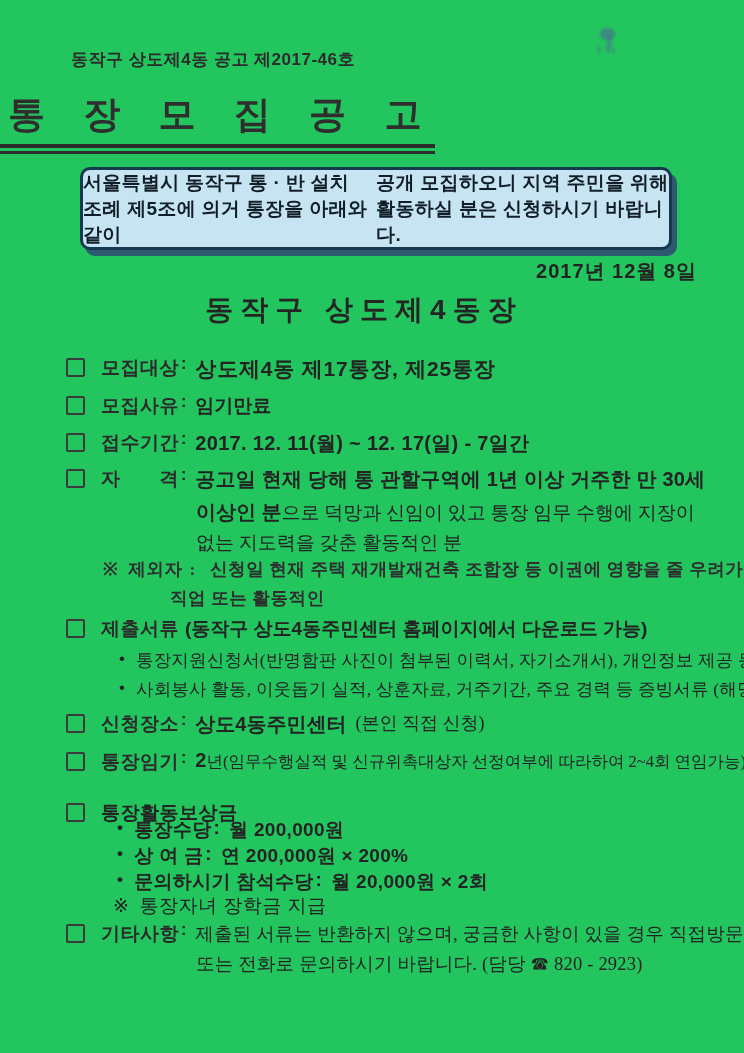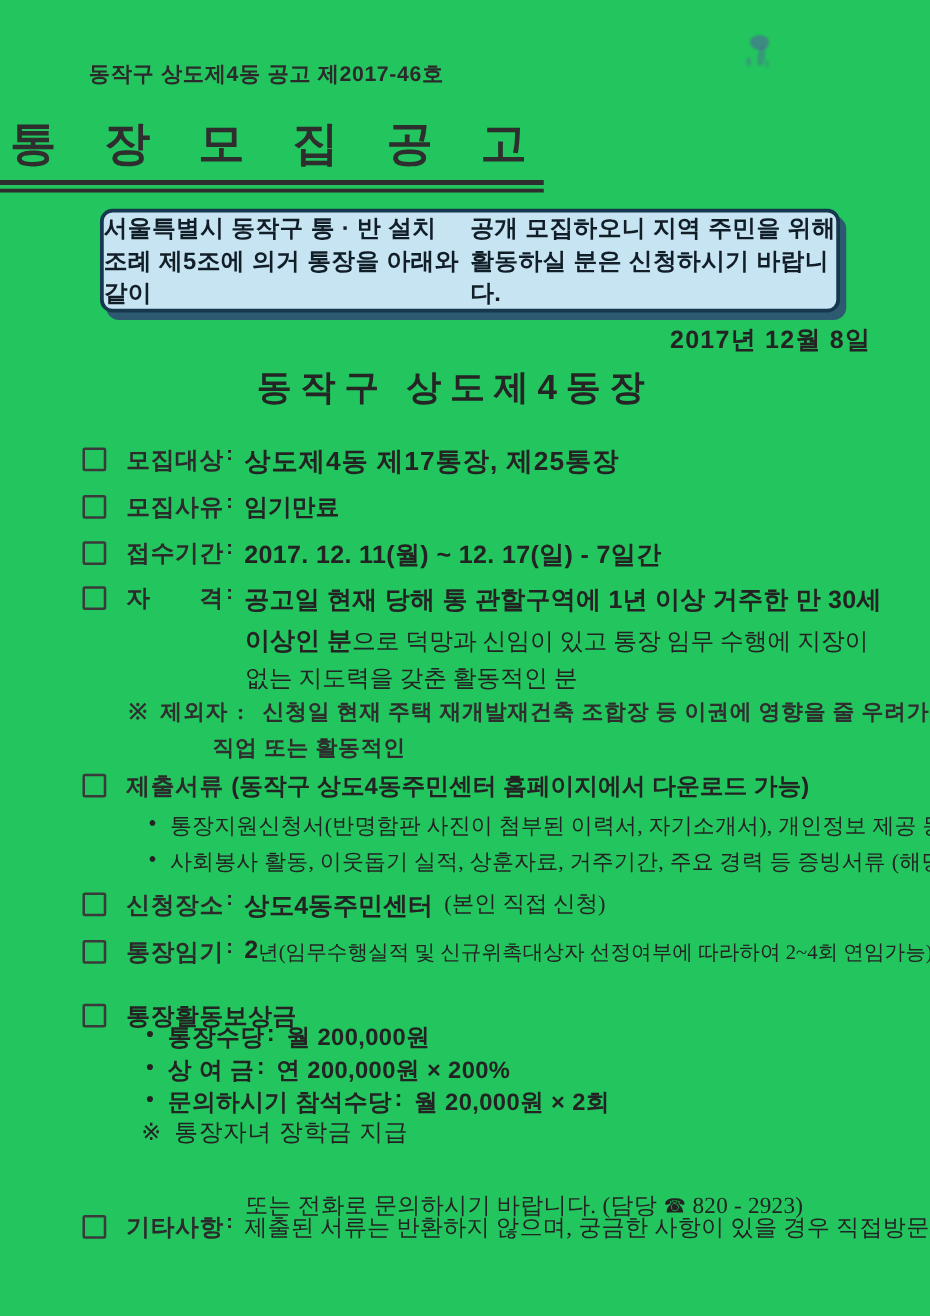--- a/index.html
+++ b/index.html
@@ -184,21 +184,21 @@
   <div class="bullet-row comp-bullet" style="left:117px;top:869px;">
     <span class="dot">•</span>
     <span>문의하시기 참석수당</span>
     <span class="colon">:</span>
     <span>월 20,000원 × 2회</span>
   </div>
   <div class="comp-note" style="top:893px;">
     <span class="refmark">※</span><span>통장자녀 장학금 지급</span>
   </div>
 
-  <div class="item-row" style="top:921px;margin-top:48px;">
+  <div class="item-row" style="top:921px;">
     <span class="checkbox"></span>
     <span class="label">기타사항</span>
     <span class="colon">:</span>
     <span class="serif etc-line">제출된 서류는 반환하지 않으며, 궁금한 사항이 있을 경우 직접방문</span>
   </div>
   <div class="cont serif etc-line" style="left:196px;top:951px;">또는 전화로 문의하시기 바랍니다.  (담당 ☎ 820 - 2923)</div>
 
 </div>
 
 </body></html>

